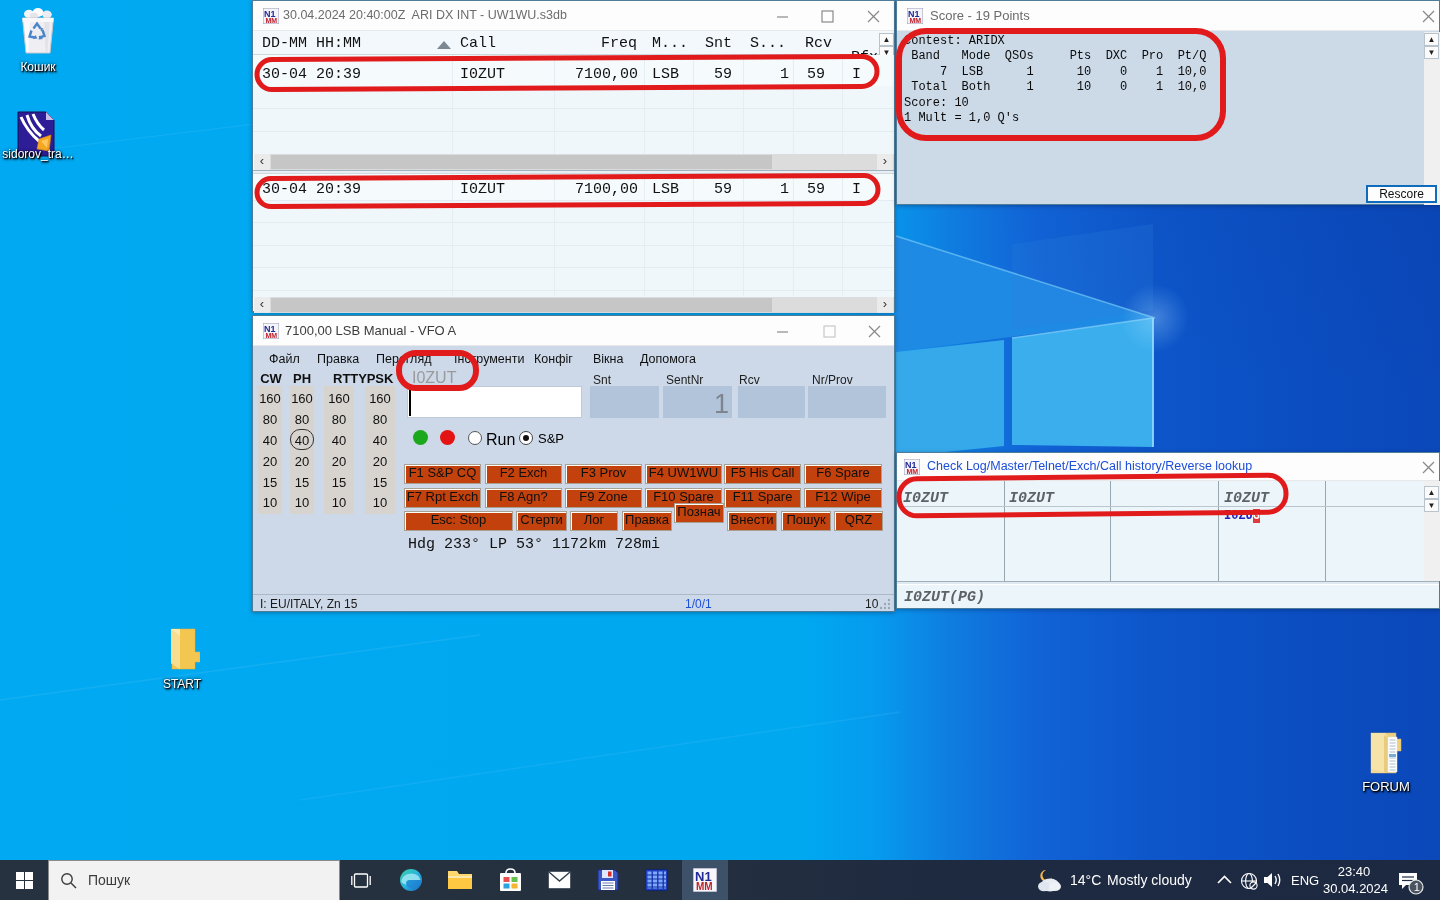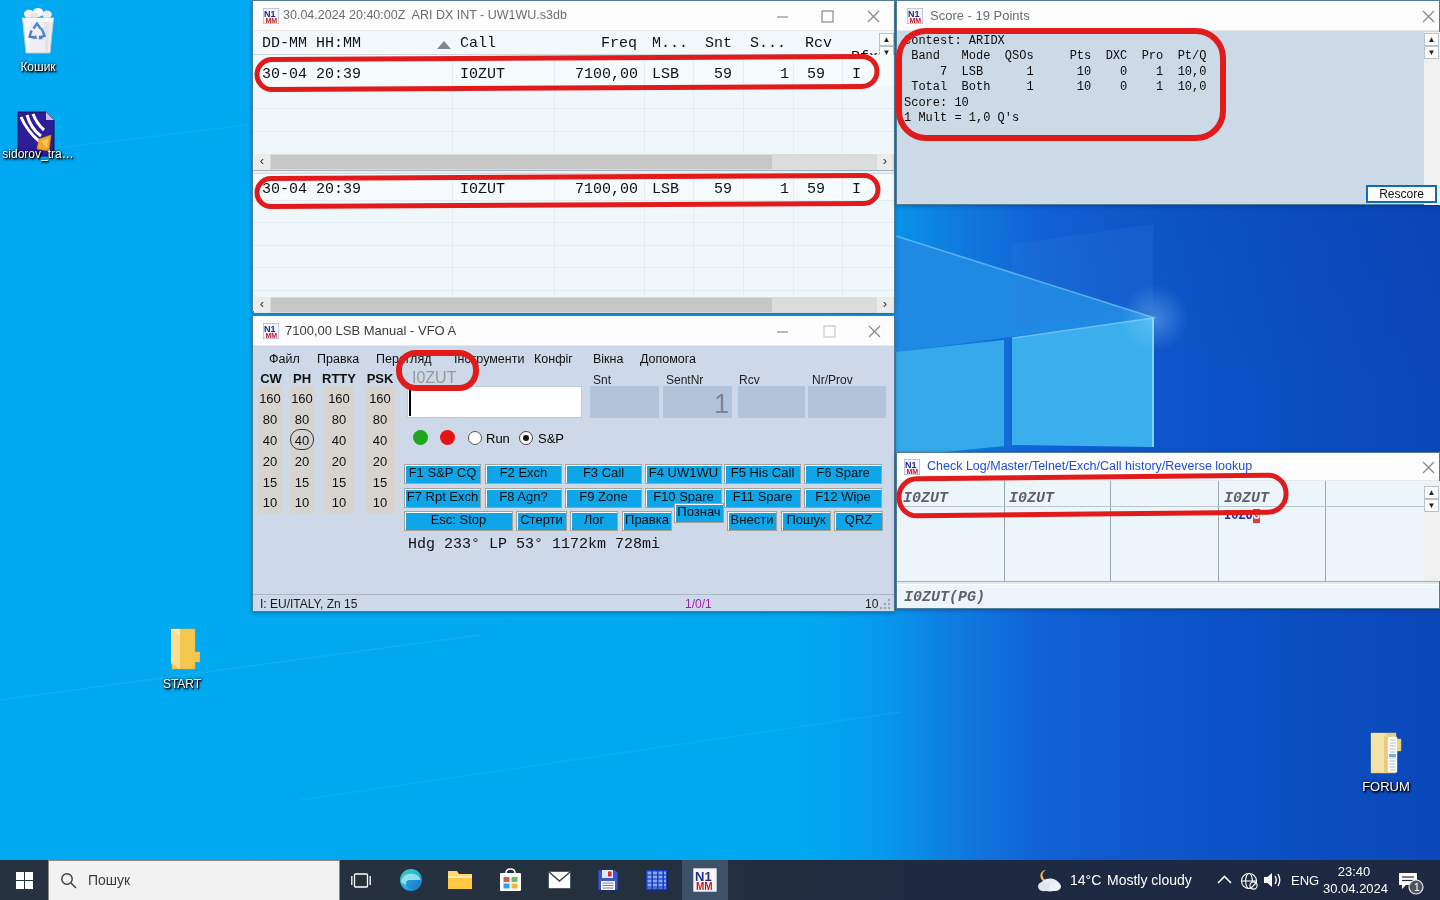--- a/index.html
+++ b/index.html
@@ -25,21 +25,21 @@
   .hsb { position:absolute; height:16px; background:#dcdcdc; }
   .hsb .btn { position:absolute; top:0; width:16px; height:16px; background:#ebebeb; color:#333; font-size:13px; text-align:center; line-height:14px; }
   .hsb .thumb { position:absolute; top:1px; height:14px; background:#c6c6c6; }
   .spin { position:absolute; width:15px; height:13px; background:#fbfbfb; border:1px solid #b9c3cc; color:#222; font-size:8px; line-height:11px; text-align:center; }
   
   #entrywin { left:252px; top:315px; width:643px; height:297px; }
   .menuitem { position:absolute; top:6px; font-size:12.5px; color:#101010; }
   .bandhdr { position:absolute; font-size:13px; font-weight:bold; color:#101010; }
   .bandcol { position:absolute; background:#d7d4cf; }
   .bandnum { position:absolute; font-size:13px; color:#101010; text-align:center; }
-  .fbtn { position:absolute; background:#0ea5e9; border:1px solid #a8a193; box-shadow:inset 1px 1px 0 #fffdf6; font-size:13px; color:#101010; text-align:center; height:20px; }
+  .fbtn { position:absolute; background:#c2410c; border:1px solid #a8a193; box-shadow:inset 1px 1px 0 #fffdf6; font-size:13px; color:#101010; text-align:center; height:20px; }
   .elabel { position:absolute; font-size:12px; color:#202020; }
   .ebox { position:absolute; background:#b2c4da; height:32px; }
   
   #scorewin { left:896px; top:0px; width:544px; height:205px; background:#ccd9e7; }
   
   #checkwin { left:896px; top:452px; width:544px; height:157px; background:#ecf5fa; }
   .chkhdr { font-family:"Liberation Mono",monospace; font-weight:bold; font-style:italic; font-size:15px; color:#5d6369; position:absolute; }
   
   .dlabel { position:absolute; color:#fff; font-size:12px; text-align:center; text-shadow:1px 1px 1px #000, 0 0 3px rgba(0,0,0,.9), 1px 2px 2px rgba(0,0,0,.7); white-space:nowrap; }
   
@@ -243,21 +243,21 @@
   <div class="menuitem" style="left:16px;top:36px">Файл</div>
   <div class="menuitem" style="left:64px;top:36px">Правка</div>
   <div class="menuitem" style="left:123px;top:36px">Перегляд</div>
   <div class="menuitem" style="left:201px;top:36px">Інструменти</div>
   <div class="menuitem" style="left:281px;top:36px">Конфіг</div>
   <div class="menuitem" style="left:340px;top:36px">Вікна</div>
   <div class="menuitem" style="left:387px;top:36px">Допомога</div>
 
   <div class="bandhdr" style="left:7px;top:55px;width:22px;text-align:center">CW</div>
   <div class="bandhdr" style="left:37px;top:55px;width:24px;text-align:center">PH</div>
-  <div class="bandhdr" style="left:69px;top:55px;width:34px;">RTTY</div>
+  <div class="bandhdr" style="left:80px;top:55px;width:34px;">RTTY</div>
   <div class="bandhdr" style="left:112px;top:55px;width:30px;text-align:center">PSK</div>
   <div class="bandcol" style="left:5px;top:70px;width:24px;height:128px"></div>
   <div class="bandcol" style="left:37px;top:70px;width:24px;height:128px"></div>
   <div class="bandcol" style="left:71px;top:70px;width:30px;height:128px"></div>
   <div class="bandcol" style="left:112px;top:70px;width:30px;height:128px"></div>
   <div class="bandnum" style="left:5px;top:75px;width:24px">160</div>
   <div class="bandnum" style="left:5px;top:96px;width:24px">80</div>
   <div class="bandnum" style="left:5px;top:117px;width:24px">40</div>
   <div class="bandnum" style="left:5px;top:138px;width:24px">20</div>
   <div class="bandnum" style="left:5px;top:159px;width:24px">15</div>
@@ -292,28 +292,28 @@
   <div class="elabel" style="left:559px;top:57px">Nr/Prov</div>
   <div class="ebox" style="left:337px;top:70px;width:69px"></div>
   <div class="ebox" style="left:410px;top:70px;width:69px"></div>
   <div class="ebox" style="left:485px;top:70px;width:67px"></div>
   <div class="ebox" style="left:555px;top:70px;width:78px"></div>
   <div class="abs" style="left:410px;top:73px;width:66px;font-size:27px;color:#7d848d;text-align:right">1</div>
 
   <div class="abs" style="left:160px;top:114px;width:15px;height:15px;border-radius:50%;background:#1ca81c"></div>
   <div class="abs" style="left:187px;top:114px;width:15px;height:15px;border-radius:50%;background:#e41414"></div>
   <div class="abs" style="left:215px;top:115px;width:14px;height:14px;border-radius:50%;background:#fff;border:1px solid #555"></div>
-  <div class="abs" style="left:233px;top:115px;font-size:13px">Run</div>
+  <div class="abs" style="left:233px;top:115px;font-size:16px">Run</div>
   <div class="abs" style="left:266px;top:115px;width:14px;height:14px;border-radius:50%;background:#fff;border:1px solid #444"></div>
   <div class="abs" style="left:270px;top:119px;width:6px;height:6px;border-radius:50%;background:#111"></div>
   <div class="abs" style="left:285px;top:115px;font-size:13px">S&amp;P</div>
 
   <div class="fbtn" style="left:151px;top:148px;width:77px">F1 S&amp;P CQ</div>
   <div class="fbtn" style="left:232px;top:148px;width:77px">F2 Exch</div>
-  <div class="fbtn" style="left:312px;top:148px;width:77px">F3 Call</div>
+  <div class="fbtn" style="left:312px;top:148px;width:77px">F3 Prov</div>
   <div class="fbtn" style="left:392px;top:148px;width:77px">F4 UW1WU</div>
   <div class="fbtn" style="left:471px;top:148px;width:77px">F5 His Call</div>
   <div class="fbtn" style="left:551px;top:148px;width:78px">F6 Spare</div>
   <div class="fbtn" style="left:151px;top:172px;width:77px">F7 Rpt Exch</div>
   <div class="fbtn" style="left:232px;top:172px;width:77px">F8 Agn?</div>
   <div class="fbtn" style="left:312px;top:172px;width:77px">F9 Zone</div>
   <div class="fbtn" style="left:392px;top:172px;width:77px">F10 Spare</div>
   <div class="fbtn" style="left:471px;top:172px;width:77px">F11 Spare</div>
   <div class="fbtn" style="left:551px;top:172px;width:78px">F12 Wipe</div>
   <div class="fbtn" style="left:151px;top:195px;width:109px">Esc: Stop</div>
@@ -322,21 +322,21 @@
   <div class="fbtn" style="left:369px;top:195px;width:50px">Правка</div>
   <div class="fbtn" style="left:421px;top:187px;width:50px">Познач</div>
   <div class="fbtn" style="left:474px;top:195px;width:50px">Внести</div>
   <div class="fbtn" style="left:528px;top:195px;width:50px">Пошук</div>
   <div class="fbtn" style="left:581px;top:195px;width:49px">QRZ</div>
 
   <div class="abs mono" style="left:155px;top:220px;font-size:15px;color:#101010">Hdg 233° LP 53° 1172km 728mi</div>
 
   <div class="abs" style="left:0;top:278px;width:641px;height:1px;background:#aab8c8"></div>
   <div class="abs" style="left:7px;top:281px;font-size:12px;color:#1a1a1a">I: EU/ITALY, Zn 15</div>
-  <div class="abs" style="left:432px;top:281px;font-size:12px;color:#a21caf">1/0/1</div>
+  <div class="abs" style="left:432px;top:281px;font-size:12px;color:#1d4ed8">1/0/1</div>
   <div class="abs" style="left:612px;top:281px;font-size:12px;color:#1a1a1a">10</div>
   <svg class="abs" style="left:626px;top:282px" width="12" height="12">
       <g fill="#9aa7b5">
         <circle cx="10" cy="2" r="1.2"></circle>
         <circle cx="10" cy="6" r="1.2"></circle>
         <circle cx="10" cy="10" r="1.2"></circle>
         <circle cx="6" cy="6" r="1.2"></circle>
         <circle cx="6" cy="10" r="1.2"></circle>
         <circle cx="2" cy="10" r="1.2"></circle>
       </g>

